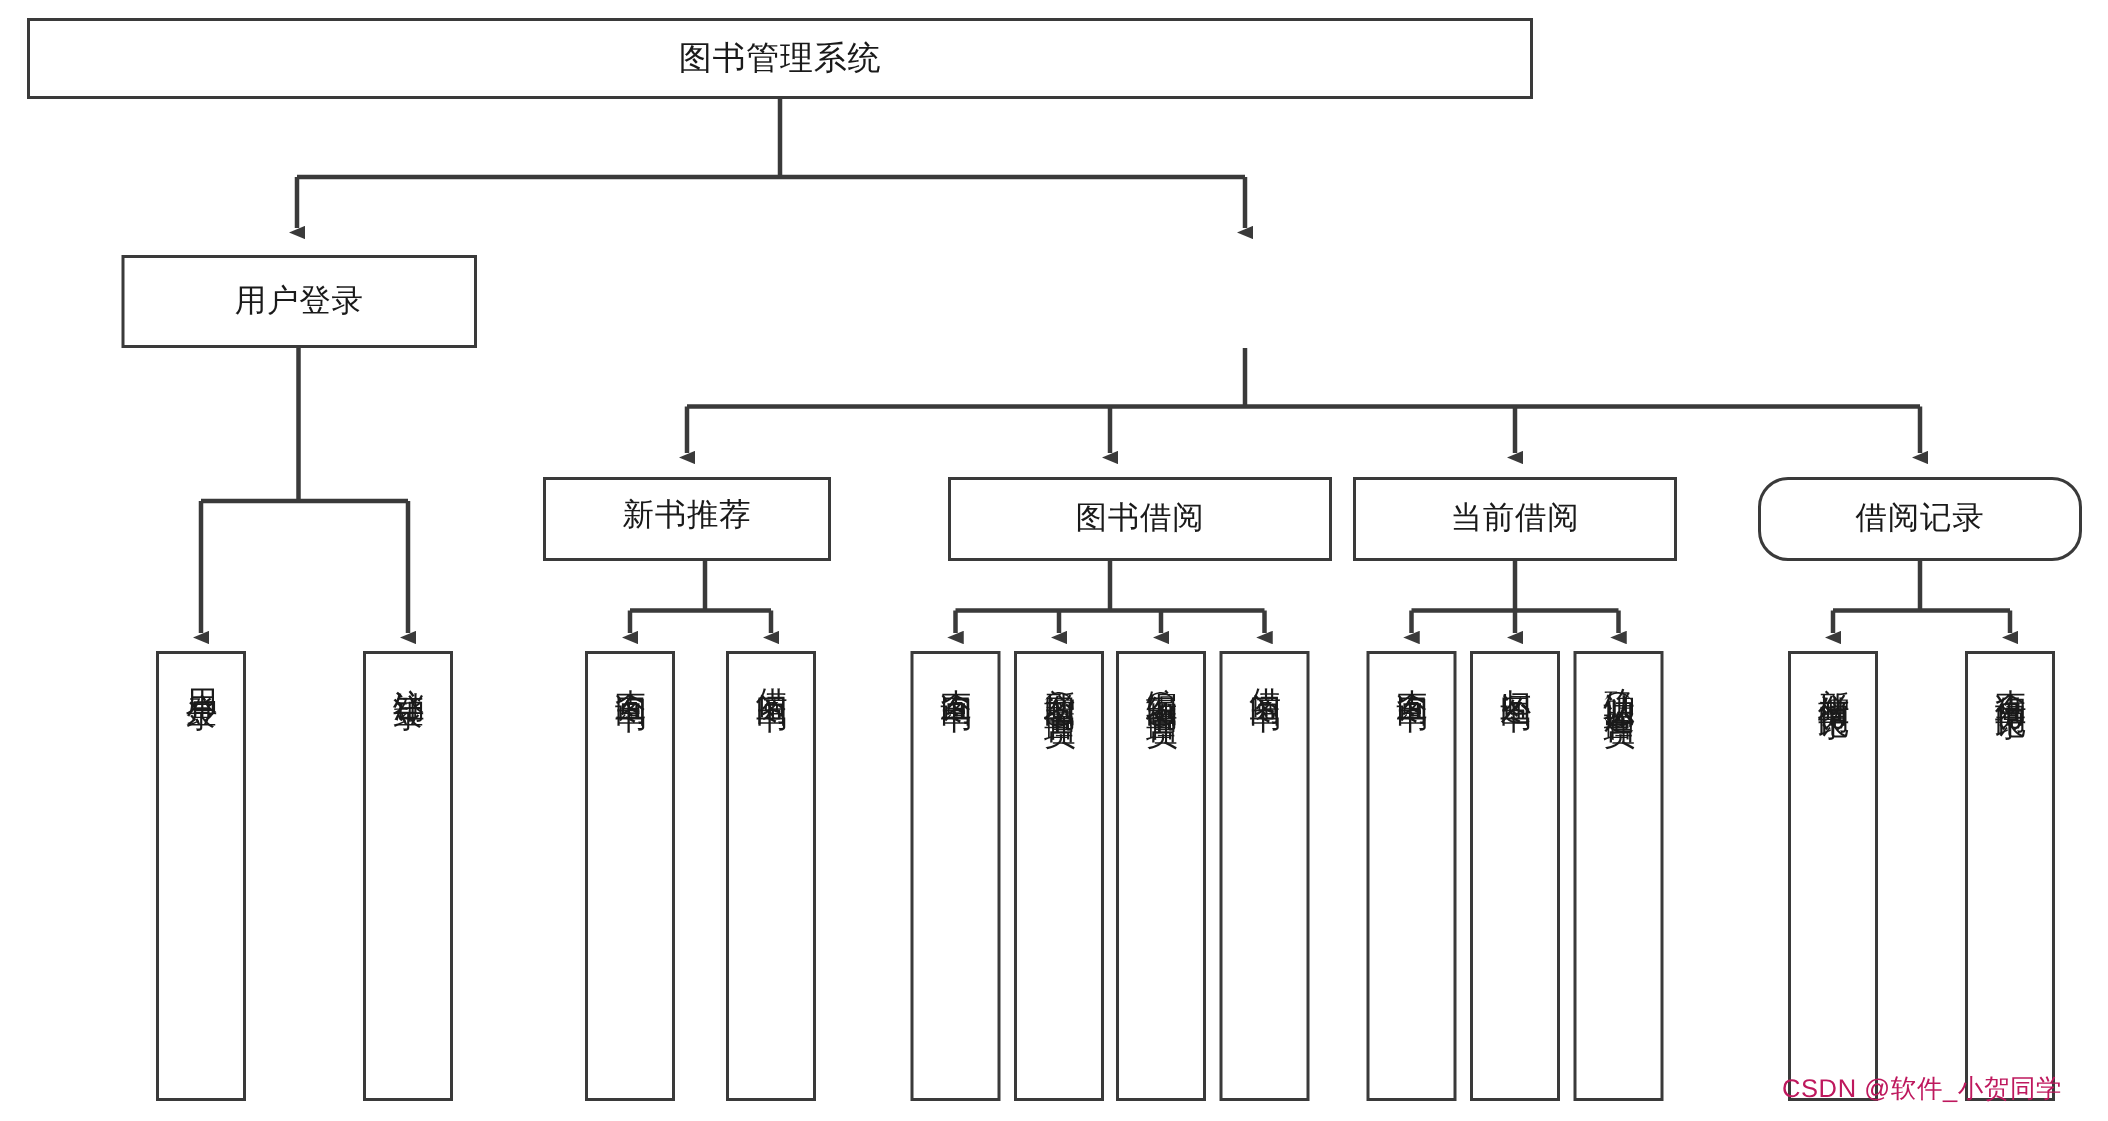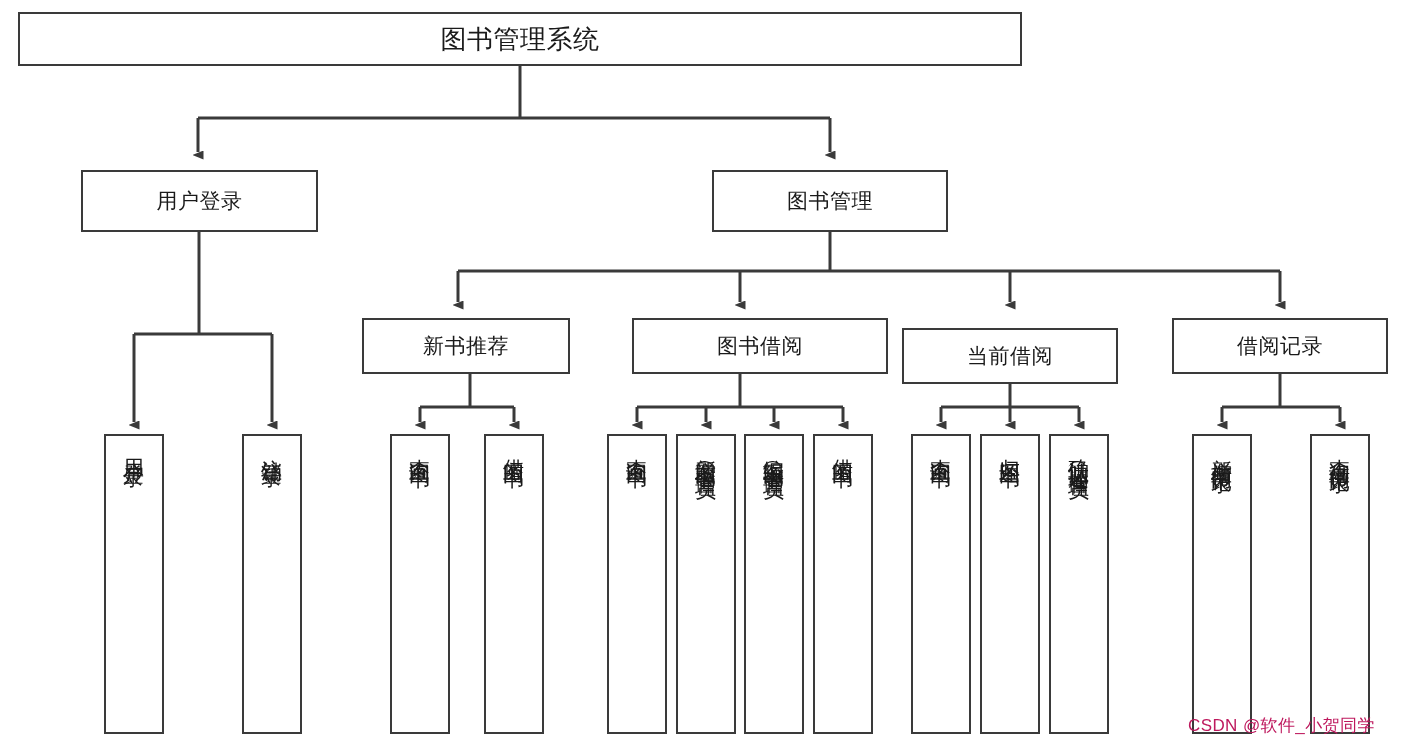--- a/index.html
+++ b/index.html
@@ -41,21 +41,21 @@
     text-align: center;
     line-height: 1.18;
     letter-spacing: 0.5px;
     white-space: nowrap;
   }
   
   .node.horiz .node-label {
     font-size: 21px;
   }
   .node.root .node-label {
-    font-size: 26px;
+    font-size: 22px;
   }
   
   .node.vert {
     align-items: flex-start;
     justify-content: center;
     padding-top: 6px;
   }
   .node.vert .node-label {
     writing-mode: vertical-rl;
     text-orientation: upright;
@@ -132,37 +132,34 @@
   </svg>
 
   <div class="node root horiz" style="left:18px; top:12px; width:1004px; height:54px;">
     <span class="node-label">图书管理系统</span>
   </div>
 
   <div class="node horiz" style="left:81px; top:170px; width:237px; height:62px;">
     <span class="node-label">用户登录</span>
   </div>
 
-  <div class="node horiz" style="left:712px; top:170px; width:236px; height:62px;">
-    <span class="node-label">图书管理</span>
-  </div>
-
-  <div class="node horiz" style="left:362px; top:318px; width:208px; height:56px;">
+
+  <div class="node horiz" style="left:362px; top:318px; width:192px; height:56px;font-family:Liberation Mono, monospace;">
     <span class="node-label">新书推荐</span>
   </div>
 
   <div class="node horiz" style="left:632px; top:318px; width:256px; height:56px;">
     <span class="node-label">图书借阅</span>
   </div>
 
-  <div class="node horiz" style="left:902px; top:328px; width:216px; height:56px;">
+  <div class="node horiz" style="left:902px; top:318px; width:216px; height:56px;">
     <span class="node-label">当前借阅</span>
   </div>
 
-  <div class="node horiz" style="left:1172px; top:318px; width:216px; height:56px;">
+  <div class="node horiz" style="left:1172px; top:318px; width:216px; height:56px;border-radius:20px;">
     <span class="node-label">借阅记录</span>
   </div>
 
   <div class="node vert" style="left:104px; top:434px; width:60px; height:300px;">
     <span class="node-label">用户登录</span>
   </div>
 
   <div class="node vert" style="left:242px; top:434px; width:60px; height:300px;">
     <span class="node-label">注销登录</span>
   </div>

